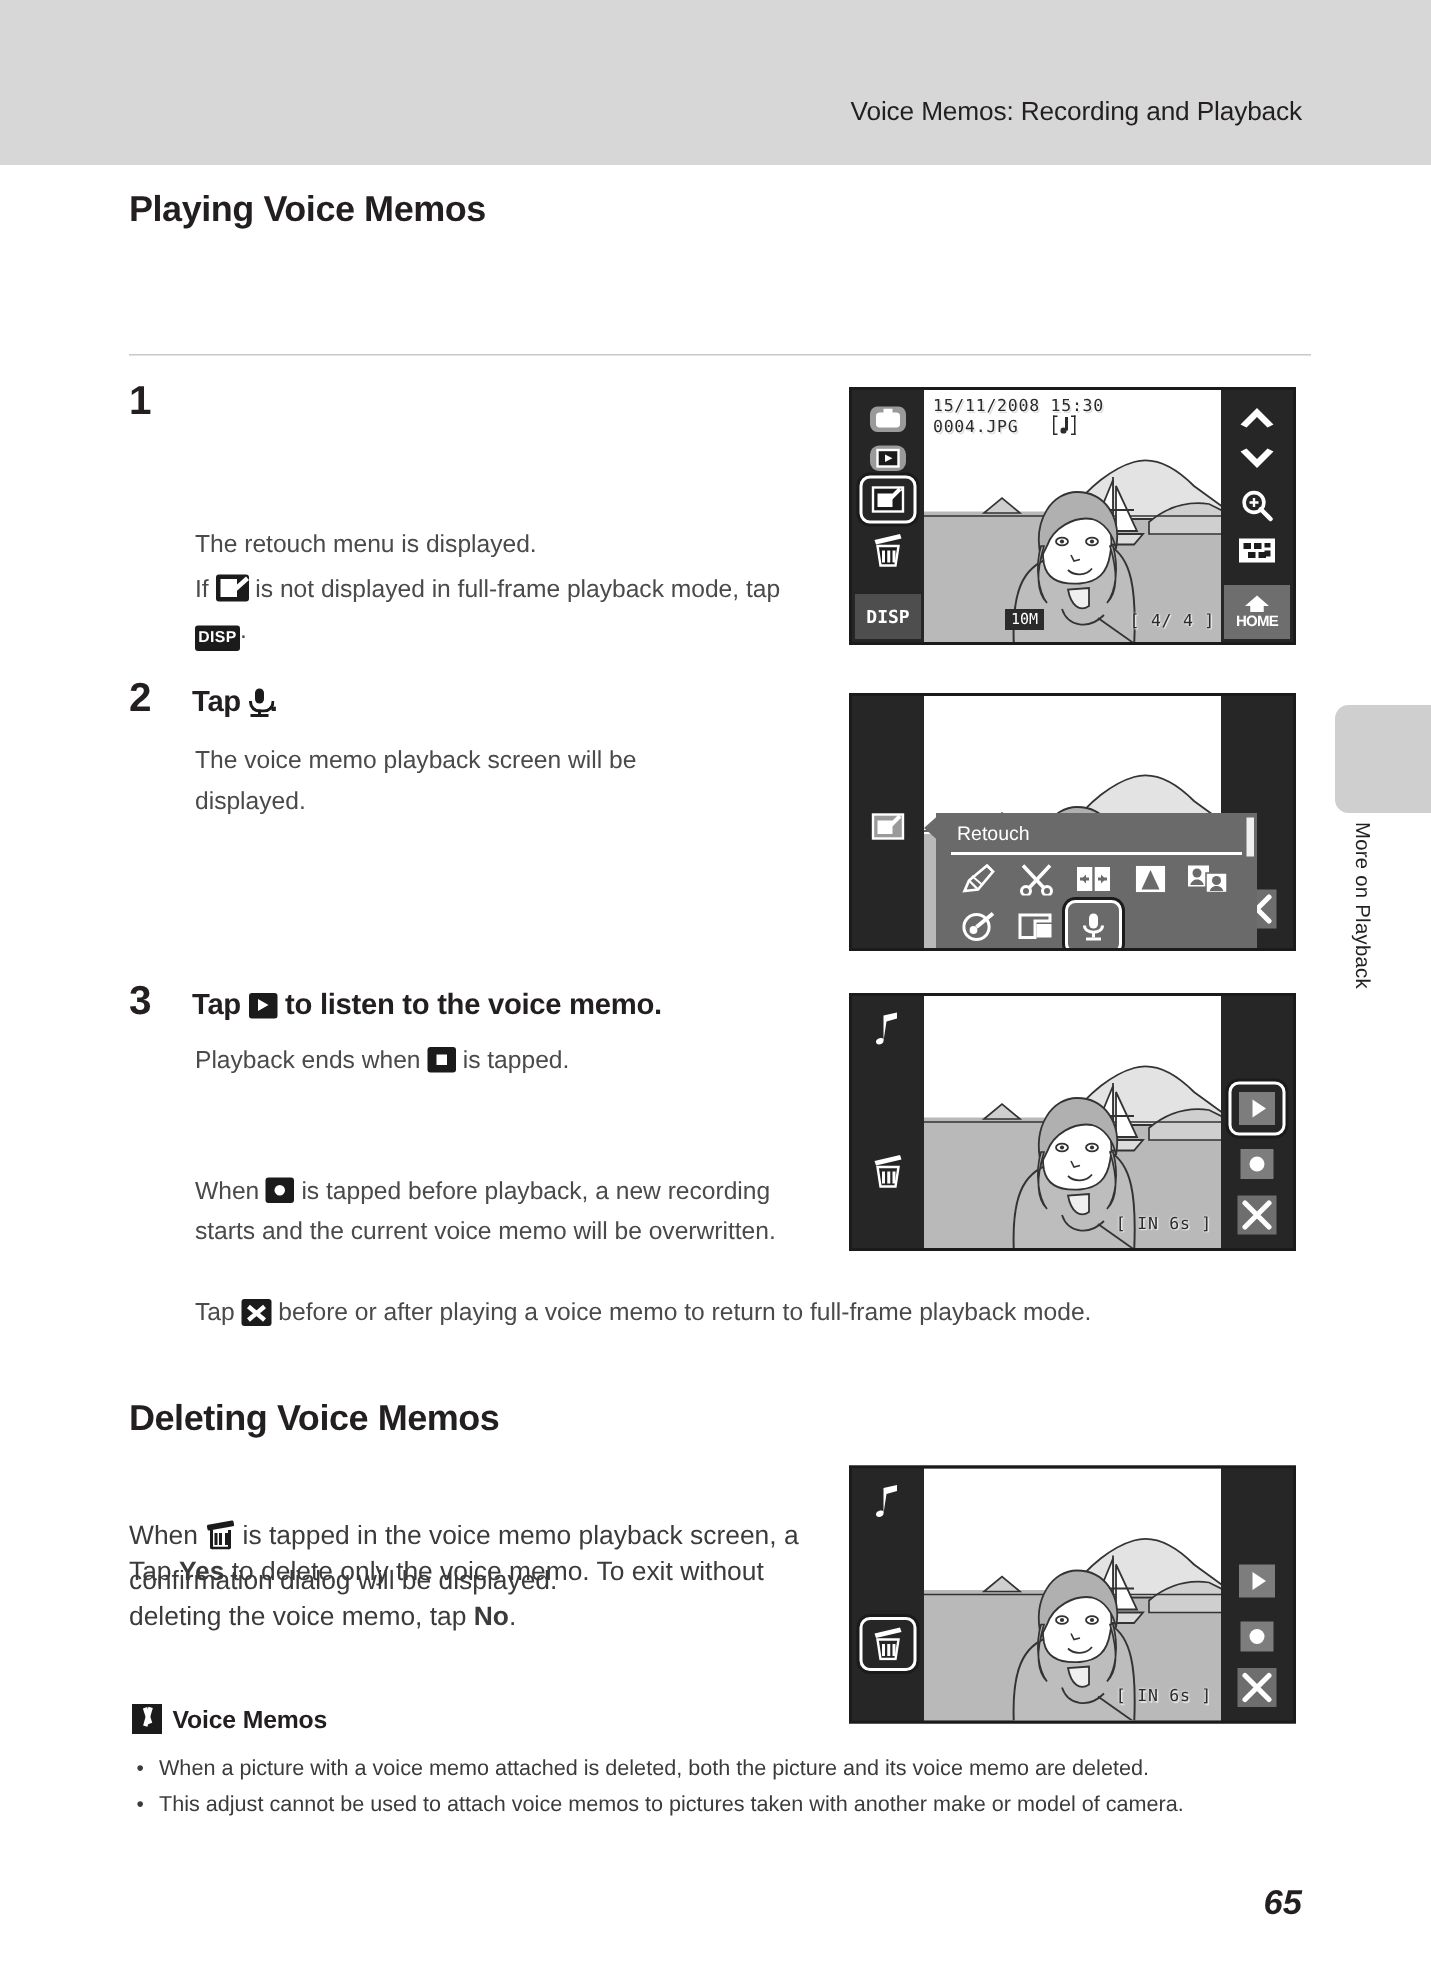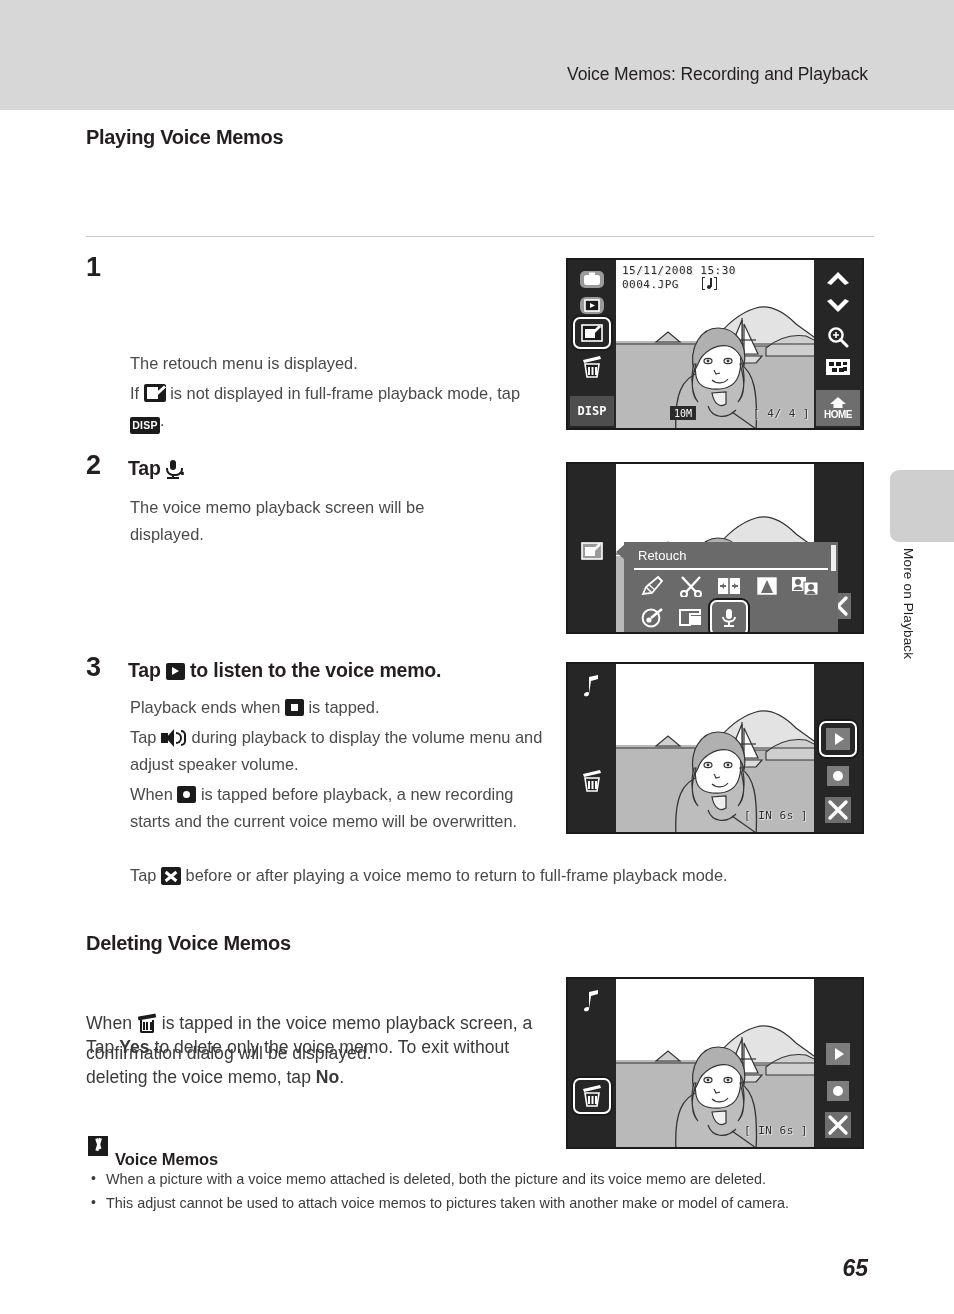--- a/index.html
+++ b/index.html
@@ -34,21 +34,21 @@
     font-size:13.5px; color:#231f20;
     writing-mode: vertical-rl; text-orientation: mixed;
     letter-spacing:0.2px;
   }
 
   
   .content { position:absolute; left:0; top:0; width:954px; height:1314px; }
 
   h1.sec {
     position:absolute; left:86px;
-    font-size:20px; font-weight:bold; letter-spacing:-0.3px; margin:0;
+    font-size:24px; font-weight:bold; letter-spacing:-0.3px; margin:0;
   }
   .lead {
     position:absolute; left:86px; width:790px;
     font-size:17.6px; line-height:30px; color:#3b3b3b;
   }
   .rule {
     position:absolute; left:86px; width:788px; height:1px; background:#c8c8c8;
   }
 
   .step-num {
@@ -109,21 +109,21 @@
   .ic-memo .brk-r{position:absolute;right:0;top:0;width:4px;height:19px;border:1.8px solid #1b1b1b;border-left:0;}
   .ic-memo .nt{position:absolute;left:6px;top:2px;width:9px;height:15px;}
   .ic-memo .nt:before{content:"";position:absolute;left:0;top:9px;width:6px;height:5px;background:#1b1b1b;border-radius:50%;transform:rotate(-20deg);}
   .ic-memo .nt:after{content:"";position:absolute;left:4.5px;top:0;width:2px;height:12px;background:#1b1b1b;}
 
   .ic-check{width:20px;height:20px;background:#1b1b1b;display:inline-block;vertical-align:-4px;position:relative;}
   .ic-check:before{content:"";position:absolute;left:3.5px;top:3px;width:5px;height:11px;border-right:3px solid #fff;transform:rotate(-18deg);}
   .ic-check:after{content:"";position:absolute;left:9px;top:2.5px;width:7px;height:13px;border-left:3px solid #fff;transform:rotate(16deg);}
 
   
-  .note-title{position:absolute;left:115px;font-size:16.5px;font-weight:bold;letter-spacing:-0.1px;margin-top:12px;}
+  .note-title{position:absolute;left:115px;font-size:16.5px;font-weight:bold;letter-spacing:-0.1px;}
   .note-mark{position:absolute;left:88px;}
   .note-list{position:absolute;left:88px;width:790px;font-size:14.4px;line-height:22px;color:#3b3b3b;}
   .note-list .li{position:relative;padding-left:18px;margin-bottom:2px;}
   .note-list .li:before{content:"\2022";position:absolute;left:3px;top:-1px;font-size:14px;color:#3b3b3b;}
 
   .page-num{position:absolute;right:86px;bottom:32px;font-size:23px;font-weight:bold;font-style:italic;color:#231f20;}
 
   
   .lcd{position:absolute;width:298px;height:172px;border:2px solid #1b1b1b;background:#2b2b2b;overflow:hidden;}
   .lcd .strip-l{position:absolute;left:0;top:0;width:48px;height:100%;background:#262626;}
@@ -186,23 +186,20 @@
     <span>Tap </span><span class="ic-mic"><span class="stem"></span><span class="base"></span></span><span>.</span>
   </div>
   <div class="step-body" style="left:130px;top:494px;width:360px;">The voice memo playback screen will be displayed.</div>
 
   <div class="step-num" style="left:86px;top:652px;">3</div>
   <div class="step-title" style="left:128px;top:655px;width:420px;">
     <span>Tap </span><span class="ic-play"></span><span> to listen to the voice memo.</span>
   </div>
   <div class="step-body" style="left:130px;top:694px;width:420px;">
     <span>Playback ends when </span><span class="ic-stop"></span><span> is tapped.</span>
-  </div>
-  <div class="step-body" style="left:130px;top:724px;width:420px;">
-    <span>Tap </span><span class="ic-vol"><span class="sp"></span><span class="cone"></span><span class="w1"></span><span class="w2"></span></span><span> during playback to display the volume menu and adjust speaker volume.</span>
   </div>
   <div class="step-body" style="left:130px;top:781px;width:420px;">
     <span>When </span><span class="ic-rec"></span><span> is tapped before playback, a new recording starts and the current voice memo will be overwritten.</span>
   </div>
   <div class="step-body" style="left:130px;top:862px;width:760px;">
     <span>Tap </span><span class="ic-x"></span><span> before or after playing a voice memo to return to full-frame playback mode.</span>
   </div>
 
   <h1 class="sec" style="top:932px;">Deleting Voice Memos</h1>
   <div class="lead" style="top:1008px;width:470px;">

